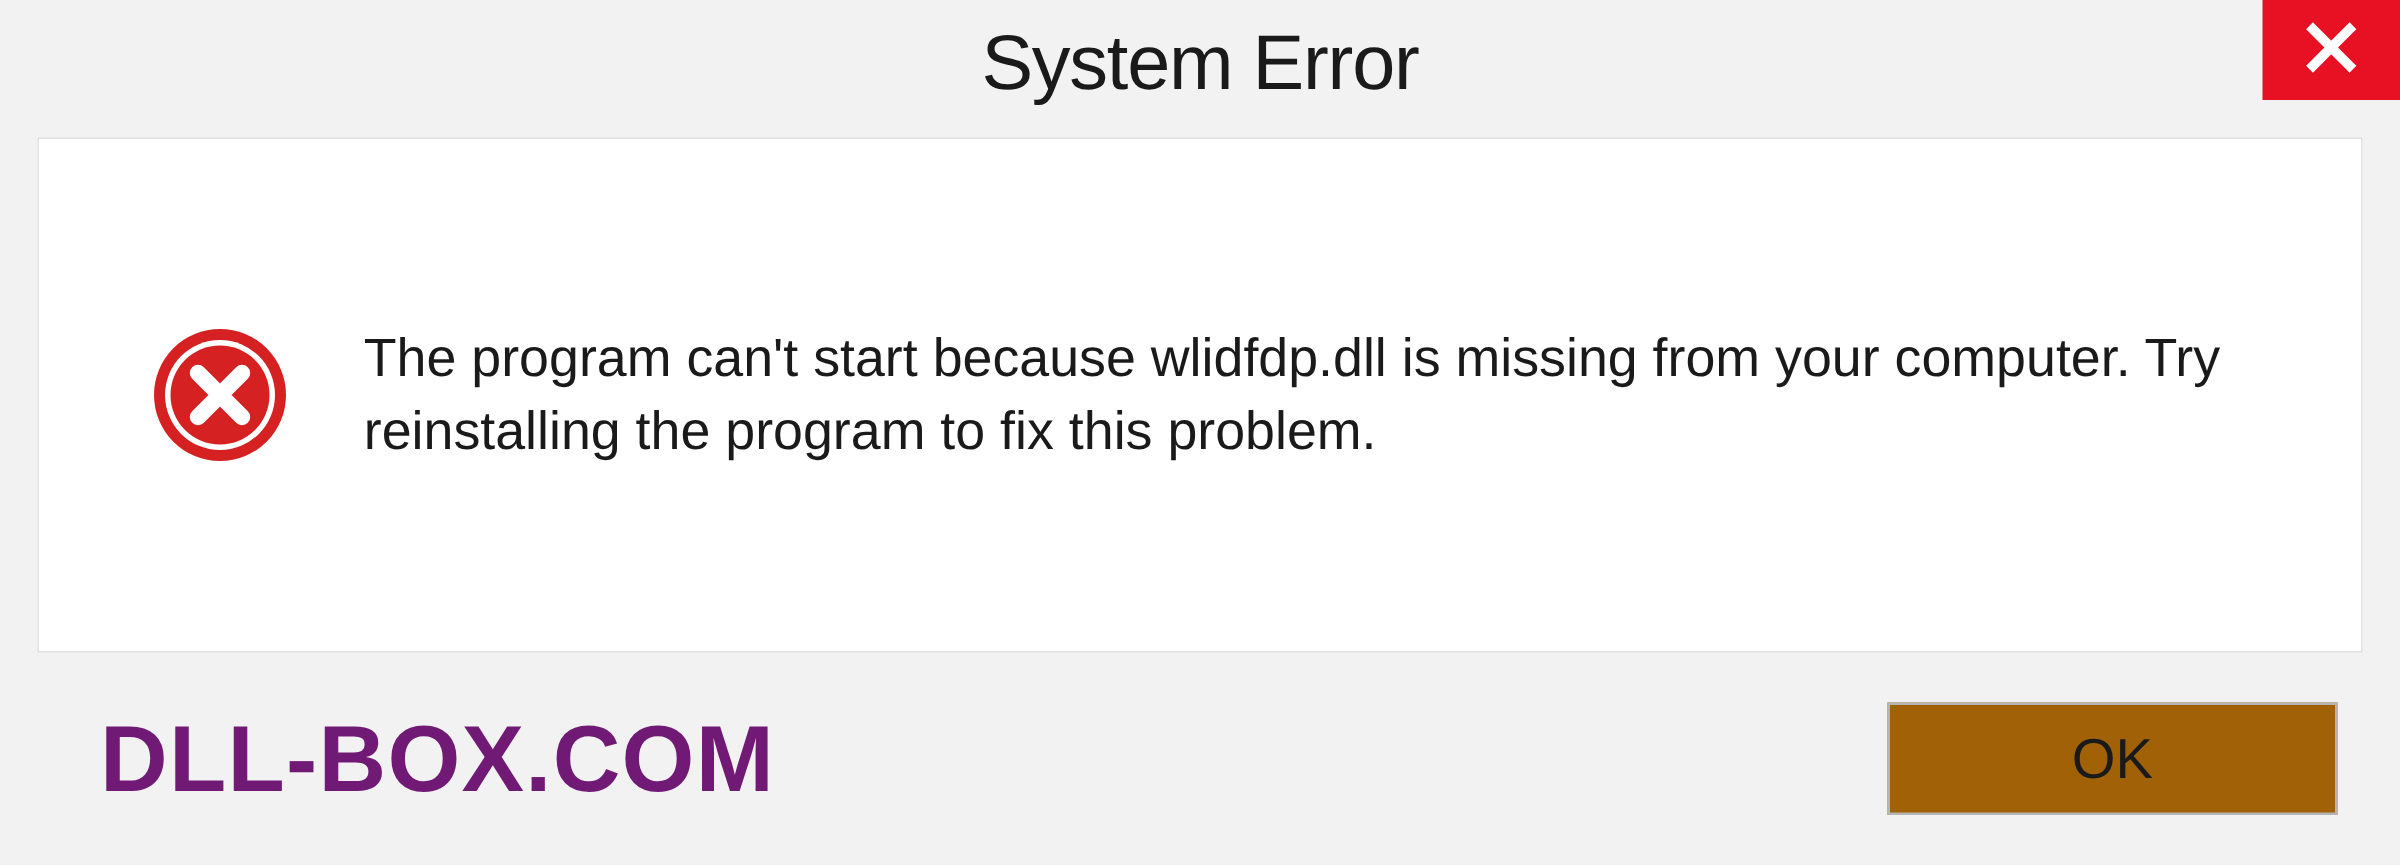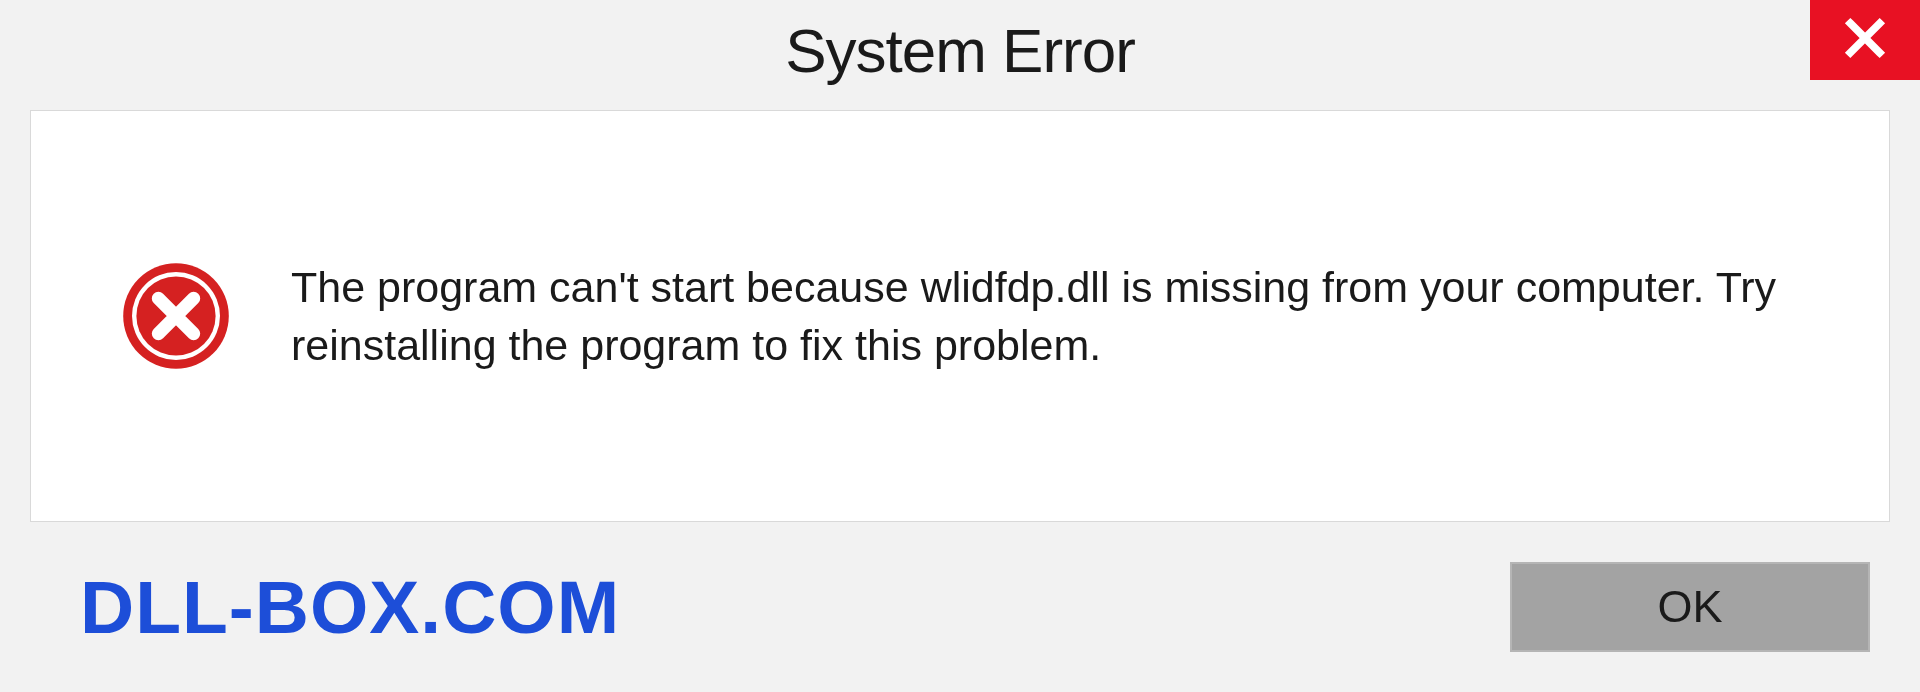--- a/index.html
+++ b/index.html
@@ -75,27 +75,27 @@
       height: 170px;
       display: flex;
       align-items: center;
       justify-content: space-between;
       padding: 0 50px 0 80px;
     }
     .watermark {
       font-family: Arial, sans-serif;
       font-size: 75px;
       font-weight: 900;
-      color: #1d4ed8;
+      color: #701a75;
       letter-spacing: 1px;
     }
     .ok-button {
       width: 360px;
       height: 90px;
-      background: #a3a3a3;
+      background: #a16207;
       border: 2px solid #b5b5b5;
       display: flex;
       align-items: center;
       justify-content: center;
       font-size: 45px;
       color: #1a1a1a;
       cursor: pointer;
     }
   </style>
 </head>

